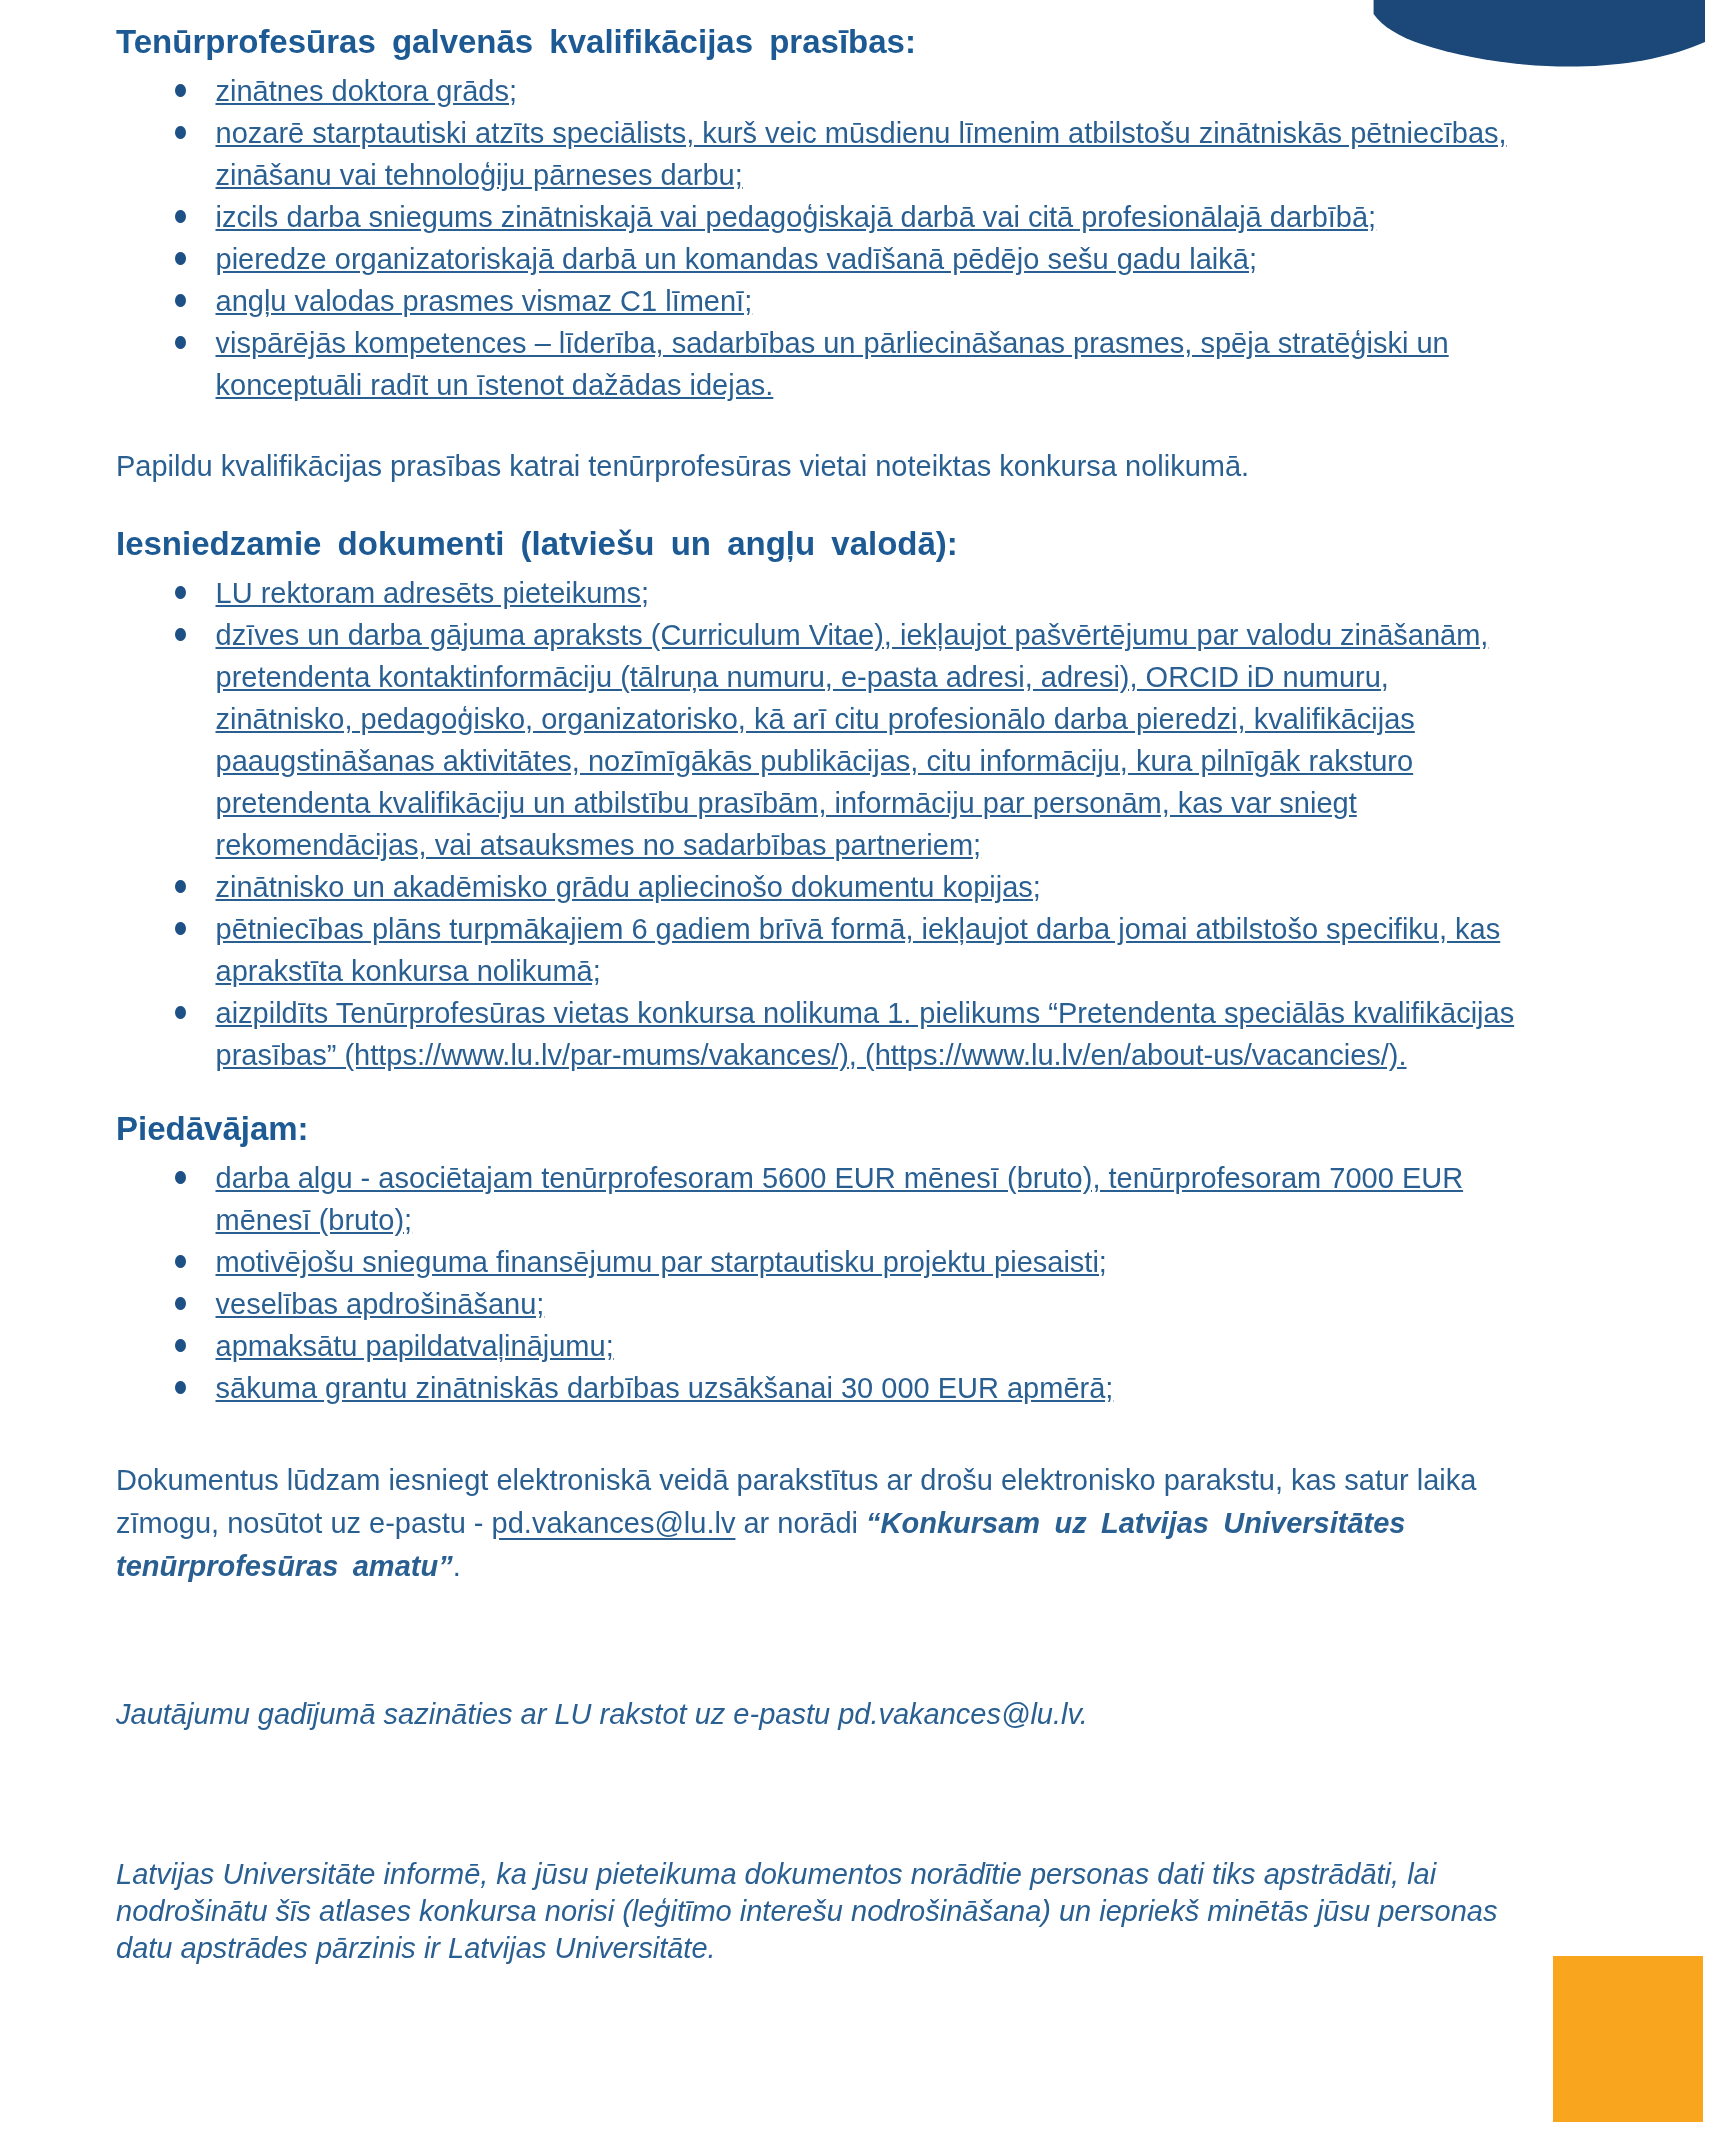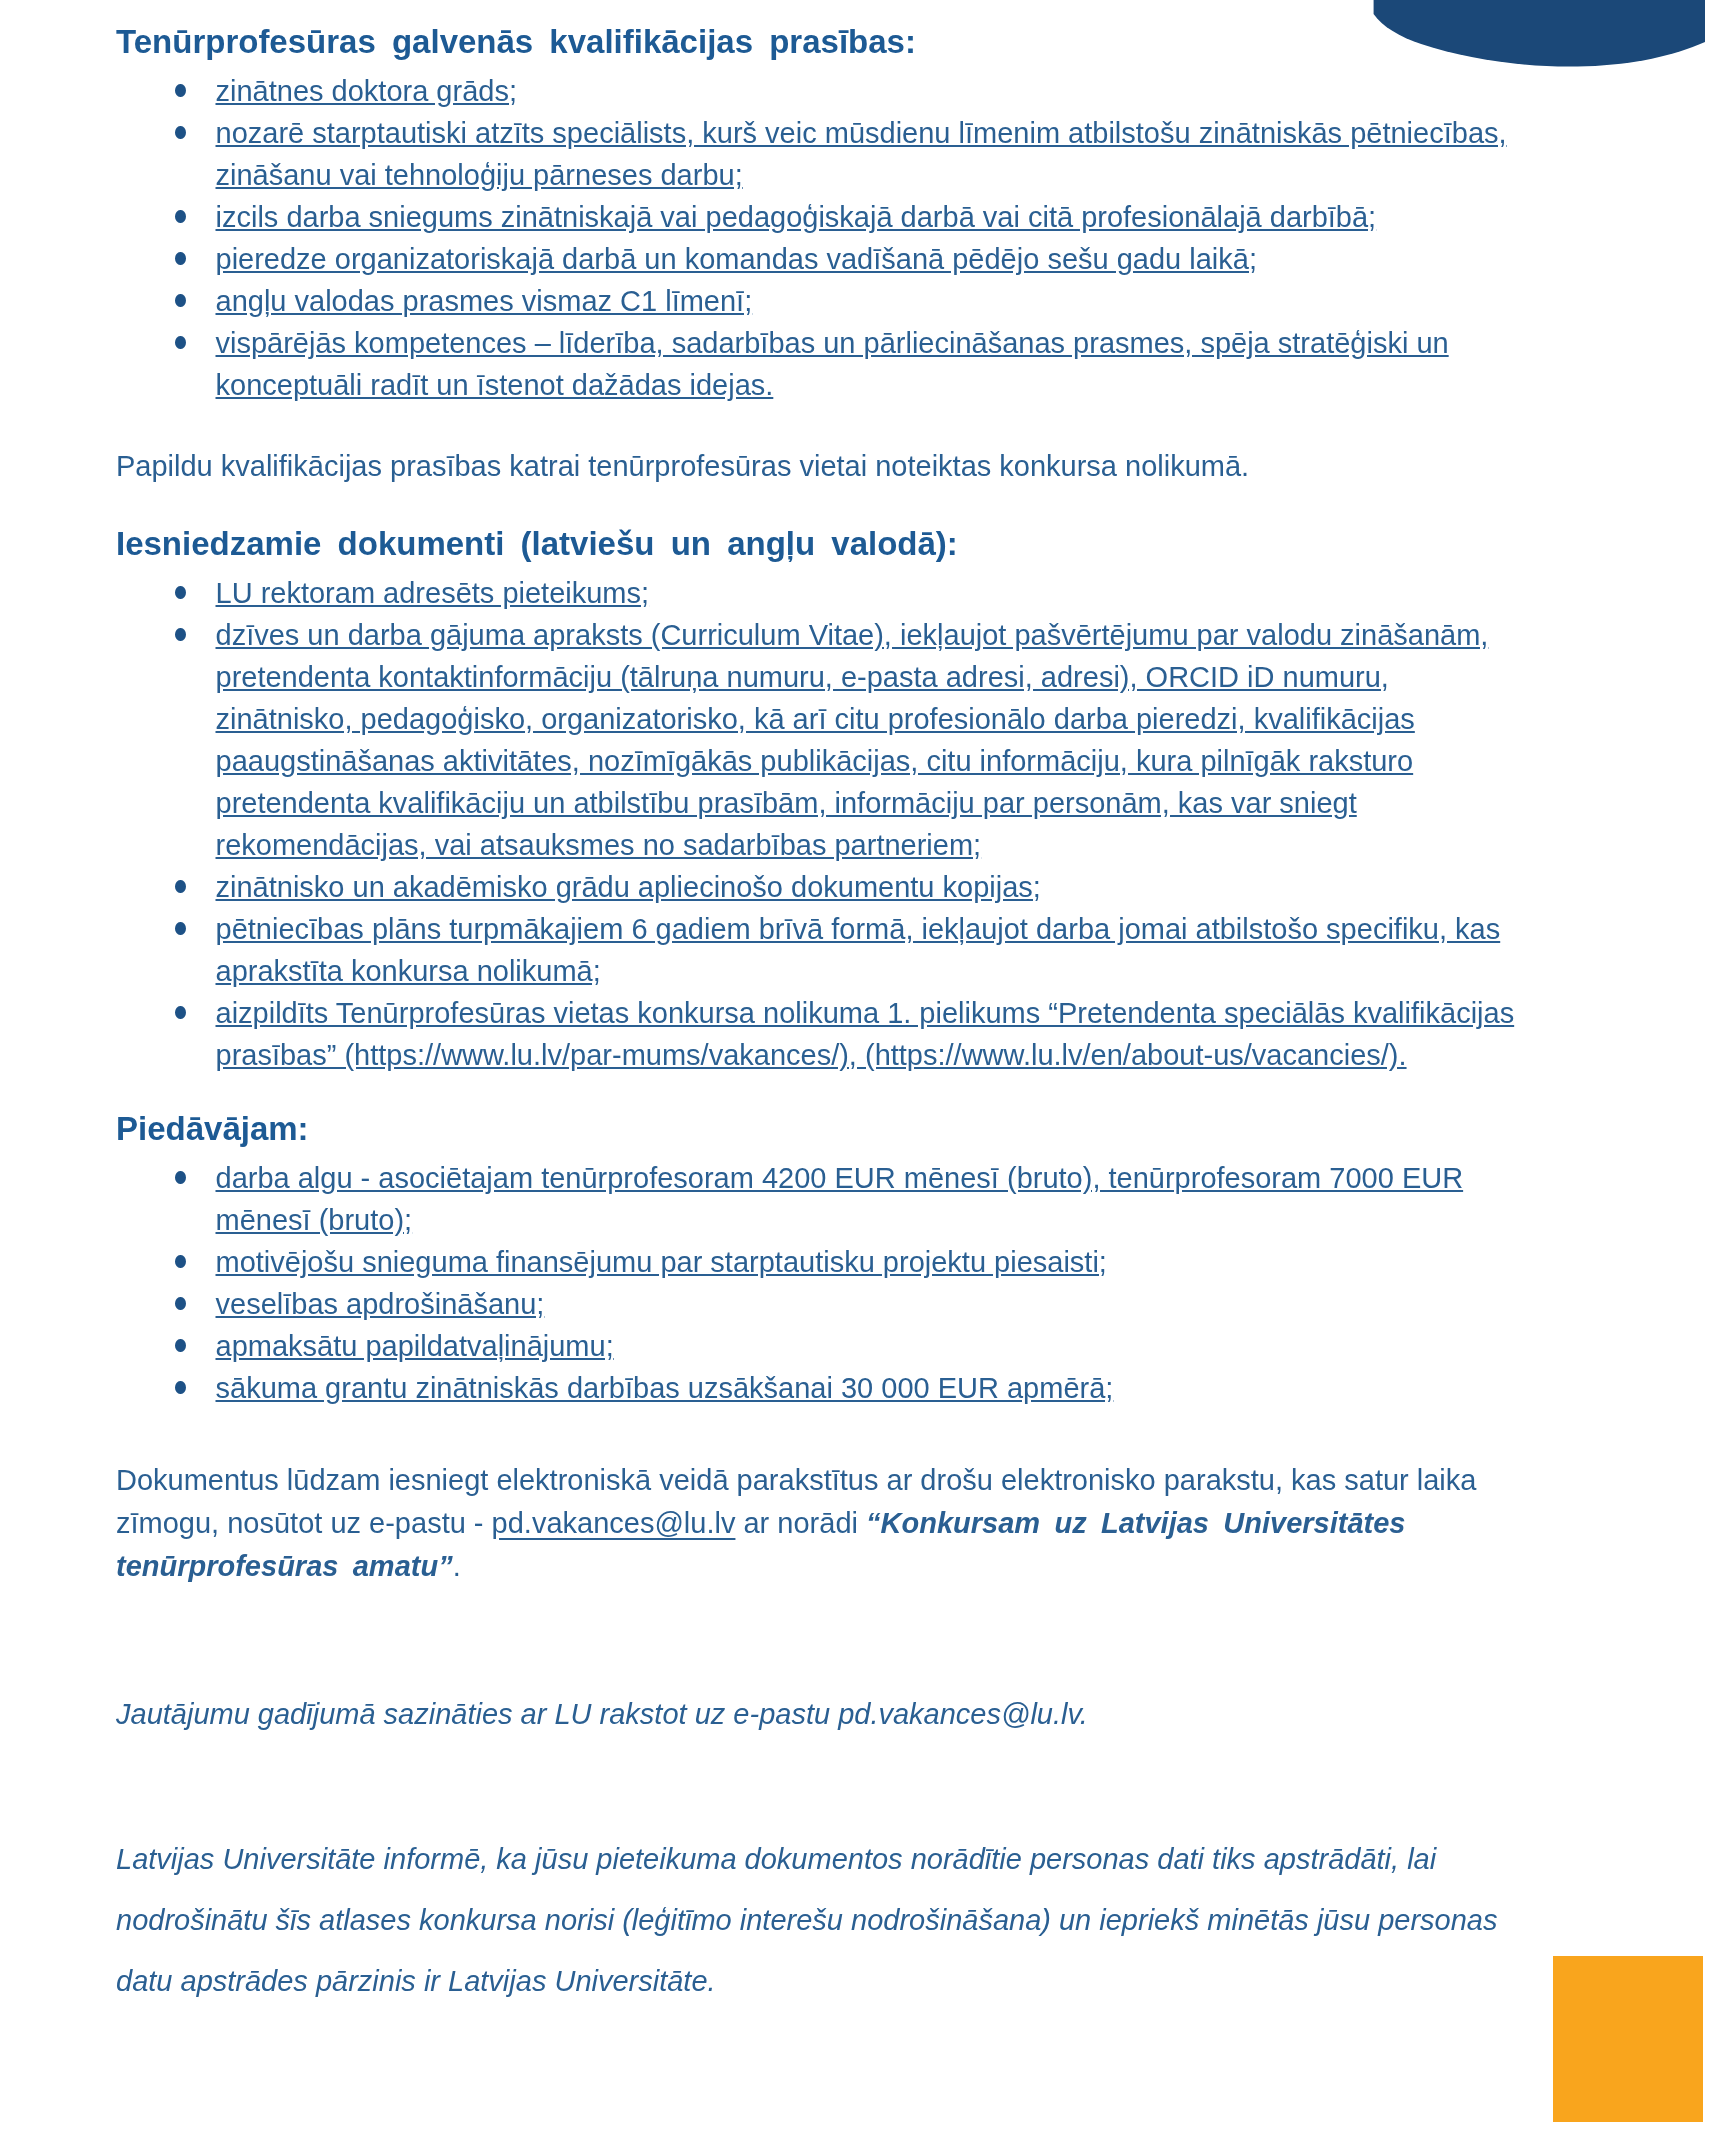--- a/index.html
+++ b/index.html
@@ -61,23 +61,23 @@
     text-underline-offset:4.9px;
     cursor:pointer;
   }
   .quote {
     font-weight:bold;
     font-style:italic;
     word-spacing:6.3px;
   }
   #questions-paragraph { margin-top:105px;font-style:italic; }
   #privacy-note {
-    margin-top:93px;
+    margin-top:120px;
     font-style:italic;
-    line-height:61px;
+    line-height:37px;
   }
   .navy-shape {
     position:absolute;
     top:0; right:29px;
     width:337px; height:67px;
   }
   .yellow-block {
     position:absolute;
     right:31px; bottom:7px;
     width:150px; height:166px;
@@ -157,21 +157,21 @@
         <span class="txt">aizpildīts Tenūrprofesūras vietas konkursa nolikuma 1. pielikums “Pretendenta speciālās kvalifikācijas
 prasības” (https://www.lu.lv/par-mums/vakances/), (https://www.lu.lv/en/about-us/vacancies/).</span>
       </li>
   </ul>
 
   <h2 class="sec-heading" id="offer-heading">Piedāvājam:</h2>
 
   <ul class="blist">
     <li>
         <span class="dot"></span>
-        <span class="txt">darba algu - asociētajam tenūrprofesoram 4200 EUR mēnesī (bruto), tenūrprofesoram 7000 EUR
+        <span class="txt">darba algu - asociētajam tenūrprofesoram 5600 EUR mēnesī (bruto), tenūrprofesoram 7000 EUR
 mēnesī (bruto);</span>
       </li>
     <li>
         <span class="dot"></span>
         <span class="txt">motivējošu snieguma finansējumu par starptautisku projektu piesaisti;</span>
       </li>
     <li>
         <span class="dot"></span>
         <span class="txt">veselības apdrošināšanu;</span>
       </li>

